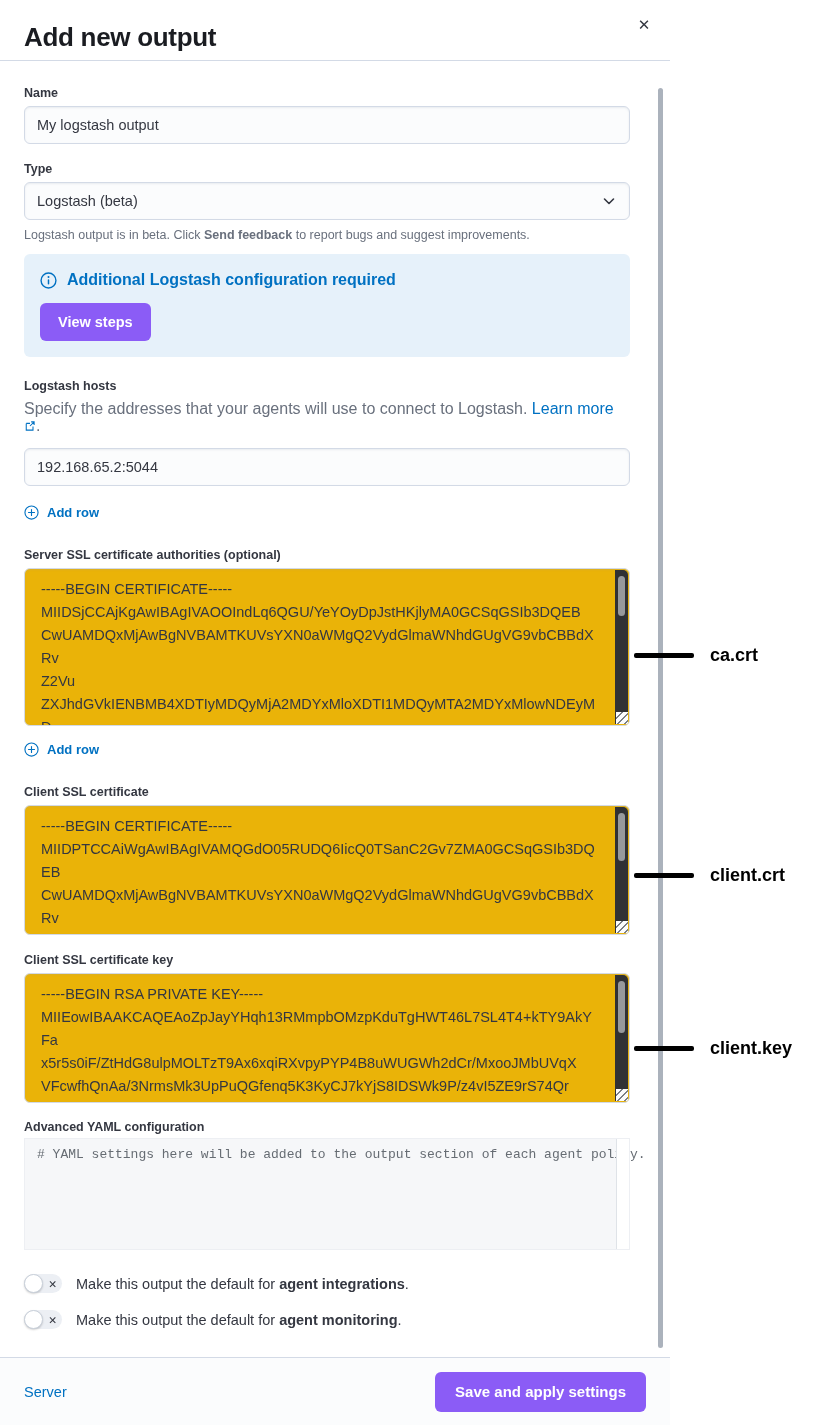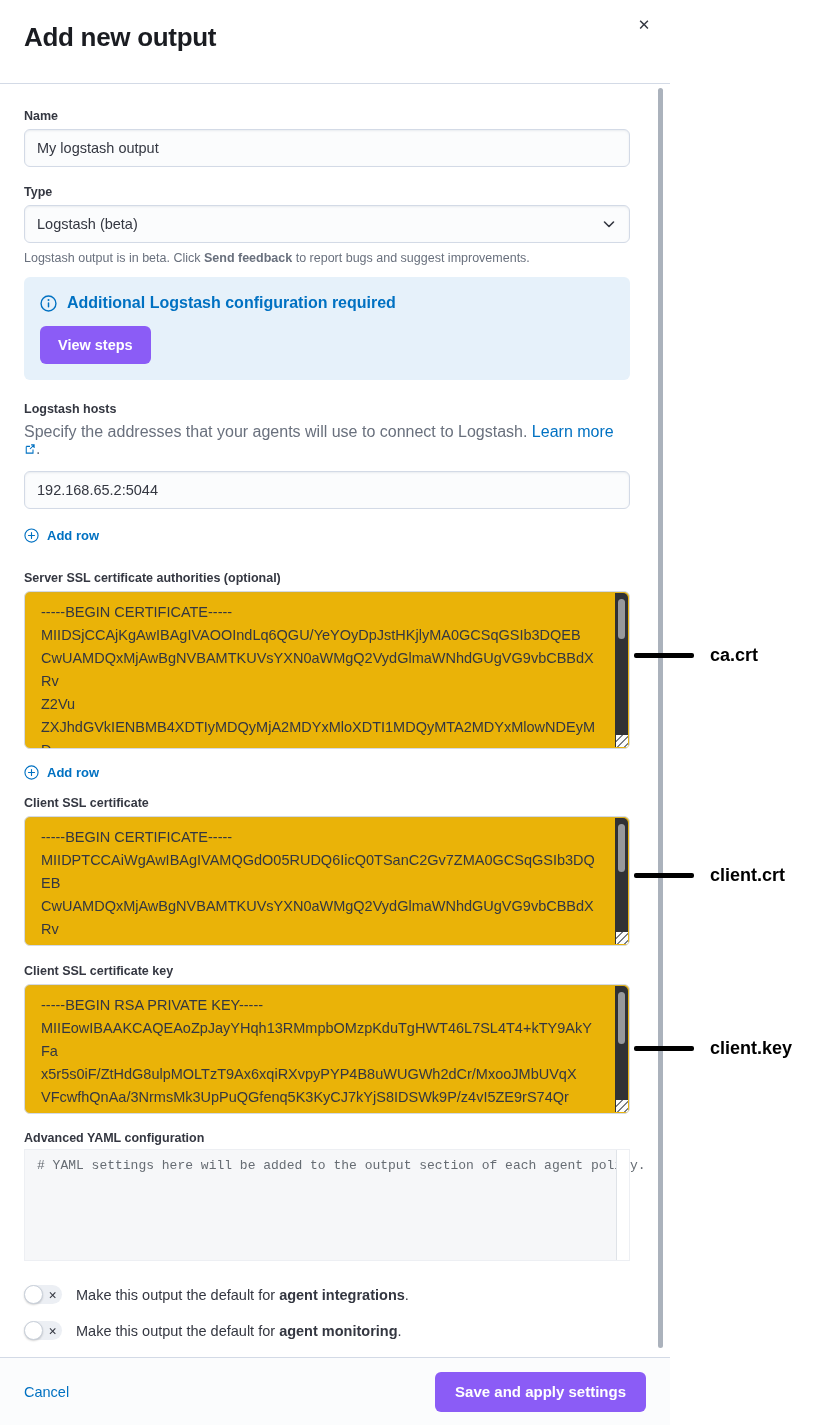--- a/index.html
+++ b/index.html
@@ -9,21 +9,21 @@
     background: #ffffff;
     position: relative;
     overflow: hidden;
     color: #343741;
   }
   .flyout {
     position: absolute; left: 0; top: 0; bottom: 0;
     width: 670px; background: #fff;
   }
   .flyout-header {
-    height: 84px; padding: 22px 24px 0 24px;
+    height: 61px; padding: 22px 24px 0 24px;
     border-bottom: 1px solid #d3dae6;
   }
   .flyout-title {
     font-size: 26px; font-weight: 700; color: #1a1c21; letter-spacing: -0.3px;
   }
   .close-btn {
     position: absolute; top: 11px; right: 12px;
     width: 28px; height: 28px; border: none; background: transparent;
     font-size: 15px; color: #343741; cursor: pointer; line-height: 28px;
   }
@@ -61,21 +61,21 @@
   .callout .btn-primary { margin-top: 14px; margin-left: 0; }
 
   .hosts-help { margin-top: 6px; margin-bottom: 14px; }
   .add-row {
     display: inline-flex; align-items: center; gap: 8px;
     background: none; border: none; color: #0071c2; font-size: 13px; font-weight: 600;
     font-family: "Liberation Sans", sans-serif; cursor: pointer; margin-top: 19px;
   }
 
   .section { margin-bottom: 18px; }
-  .section.gap-lg { margin-bottom: 12px; }
+  .section.gap-lg { margin-bottom: 24px; }
 
   .cert-box {
     position: relative; width: 100%; border: 1px solid #d3dae6; border-radius: 6px;
     background: #eab308; overflow: hidden; padding: 9px 34px 0 16px;
     box-shadow: inset 0 1px 2px rgba(152,162,179,0.18);
   }
   .cert-box.h-ca { height: 158px; }
   .cert-box.h-sm { height: 130px; }
   .cert-text {
     font-size: 14.5px; line-height: 23px; color: #343741;
@@ -301,21 +301,21 @@
         <span class="switch-x">✕</span>
       </button>
       <span>
         <span>Make this output the default for </span><b>agent monitoring</b><span>.</span>
       </span>
     </div>
 
   </div>
 
   <div class="flyout-footer">
-    <a class="link cancel-link">Cancel</a>
+    <a class="link cancel-link">Server</a>
     <button class="btn-primary save-btn">Save and apply settings</button>
   </div>
 
   <div class="page-scrollbar"></div>
 </div>
 
 <div class="annot">
   <div class="annot-line" style="top:653px;"></div>
   <div class="annot-label" style="top:645px;">ca.crt</div>
 </div>

